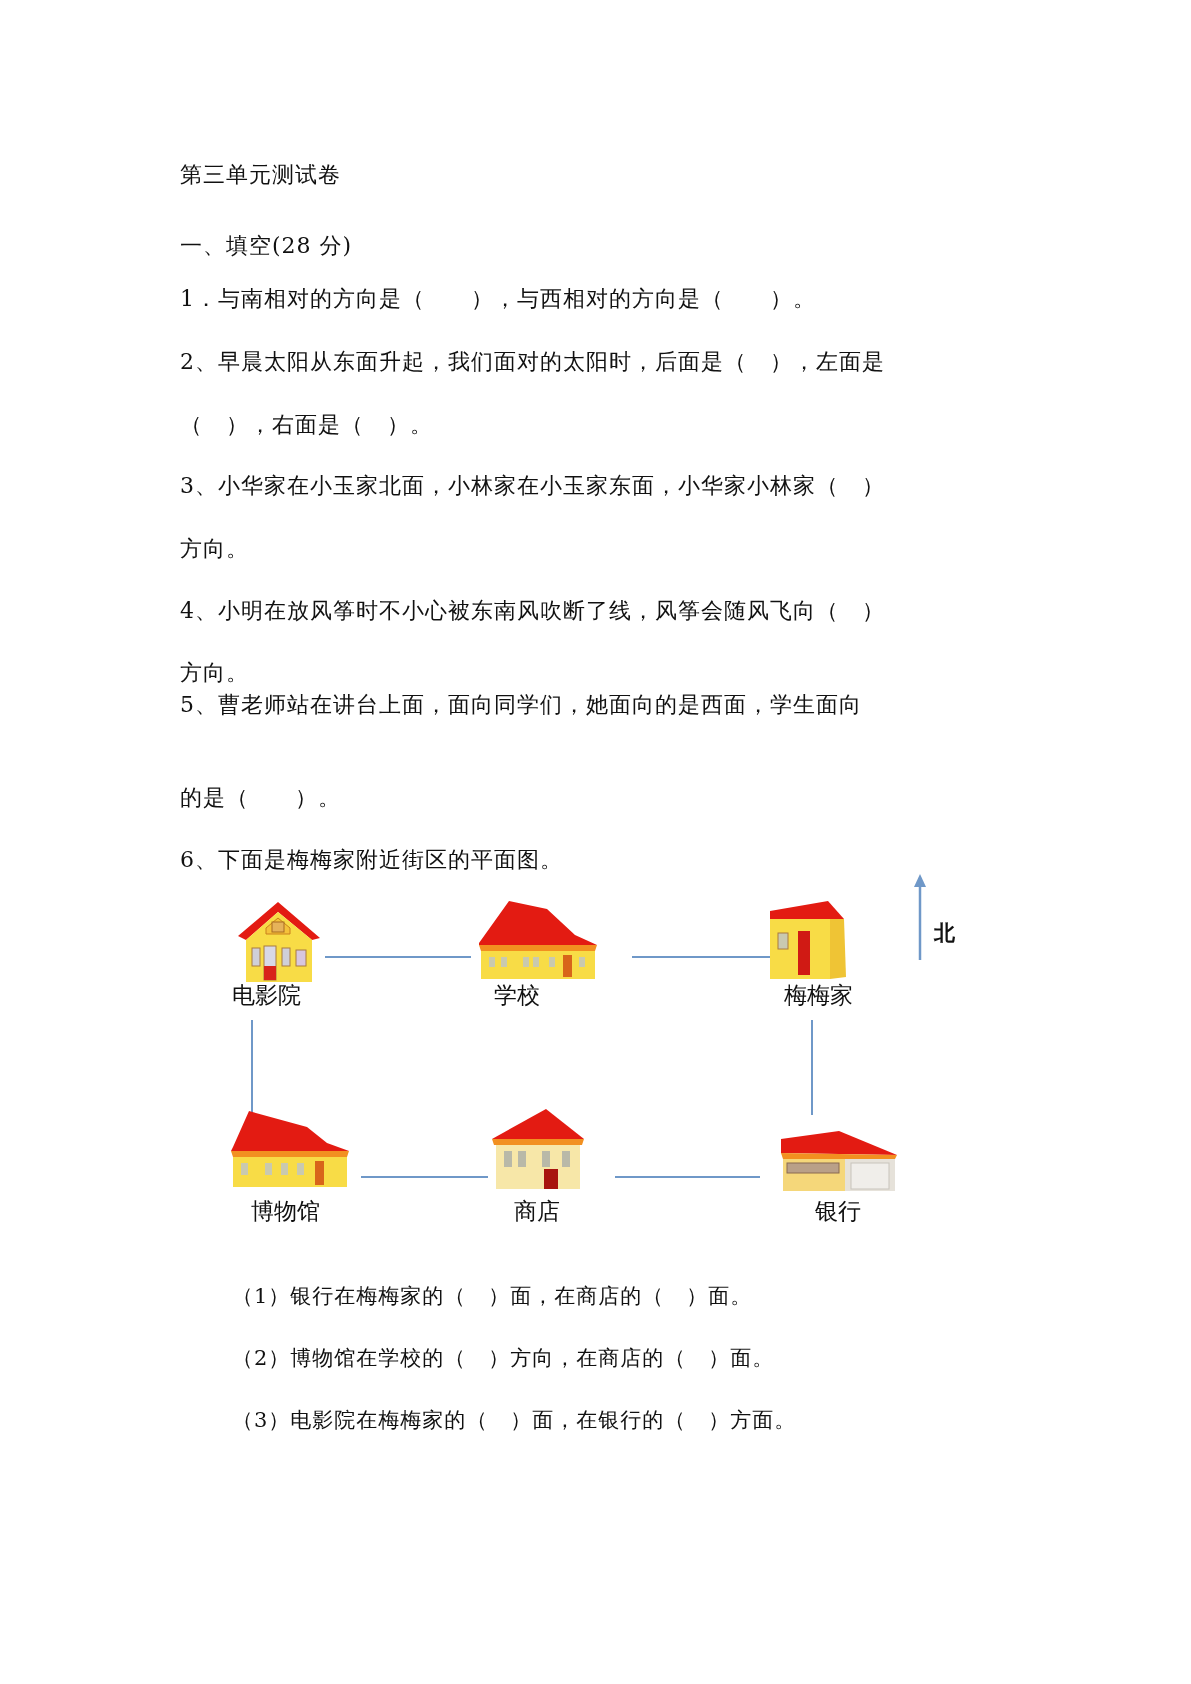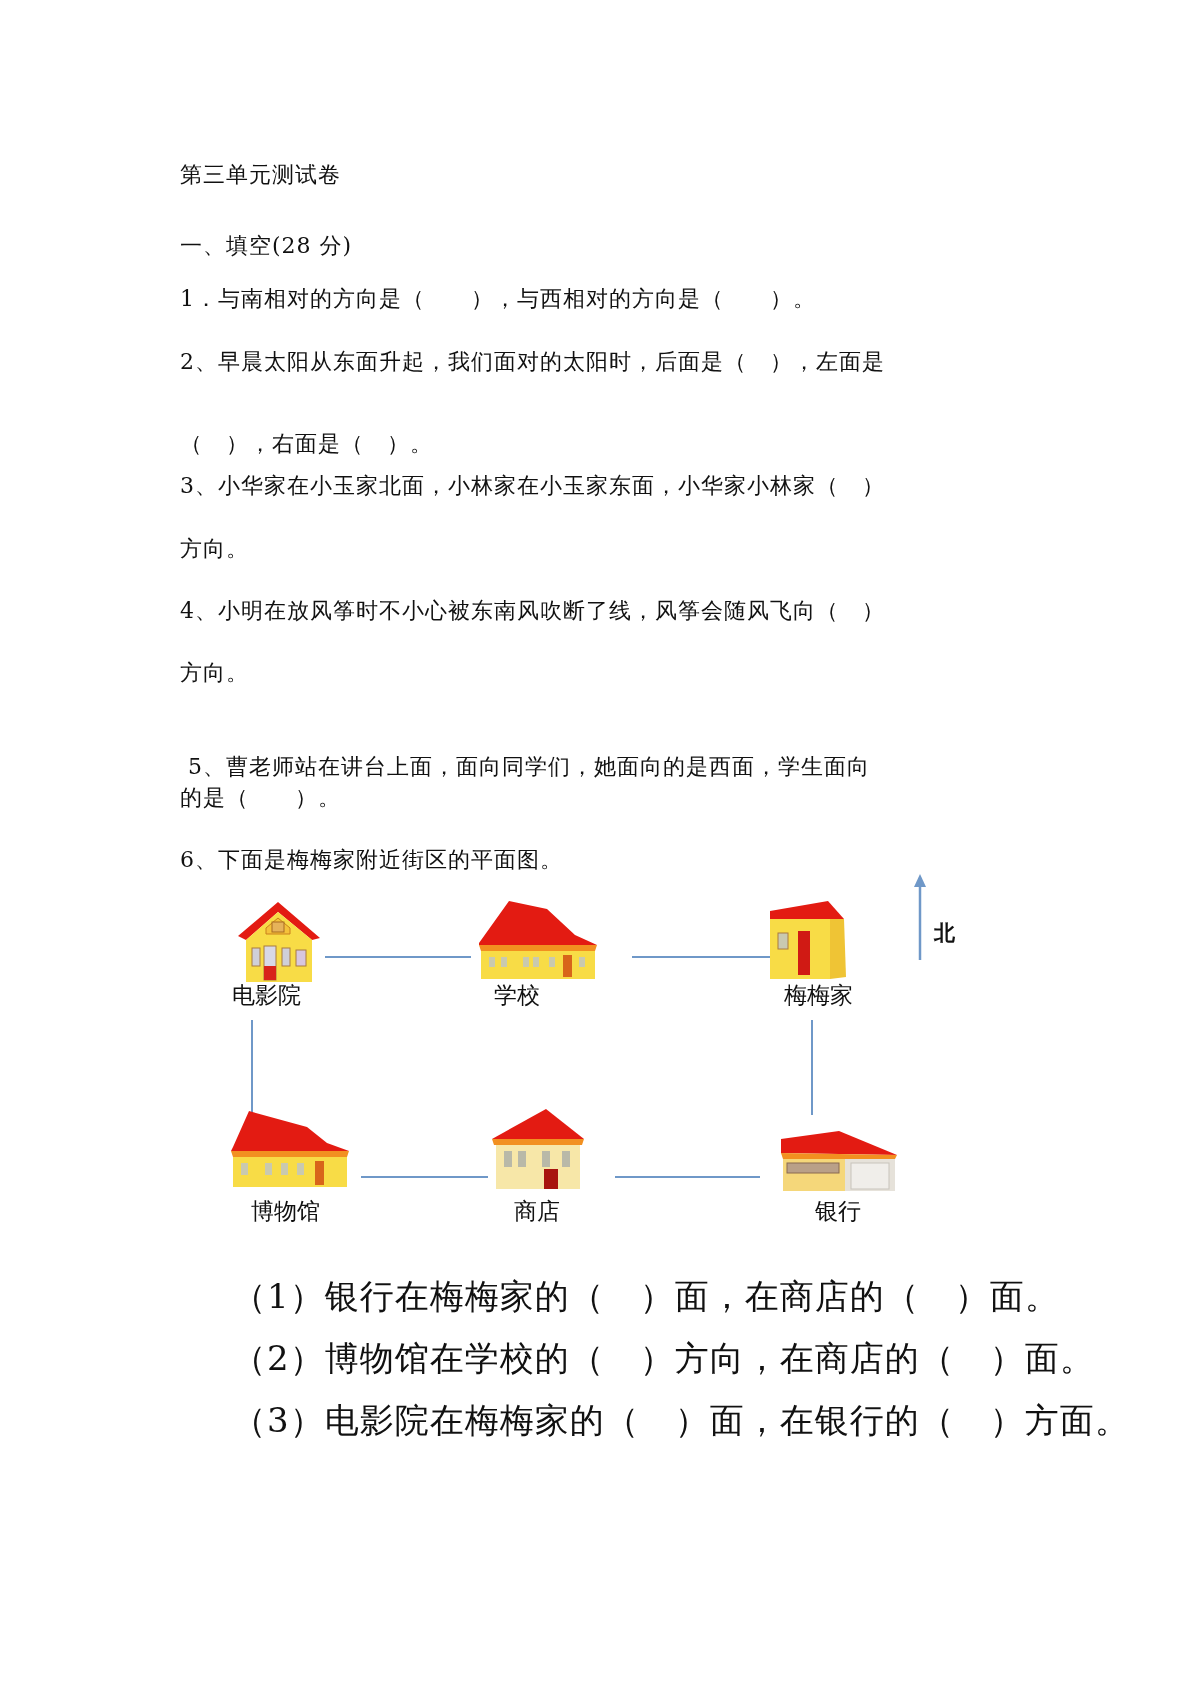--- a/index.html
+++ b/index.html
@@ -19,21 +19,21 @@
       position: absolute;
       left: 180px;
       font-size: 22px;
       line-height: 30px;
       white-space: nowrap;
       letter-spacing: 1px;
     }
     .subq {
       position: absolute;
       left: 232px;
-      font-size: 34px;
+      font-size: 21px;
       line-height: 30px;
       white-space: nowrap;
       letter-spacing: 1px;
     }
     .map {
       position: absolute;
       left: 0;
       top: 0;
       width: 1191px;
       height: 1684px;
@@ -69,29 +69,29 @@
 <body>
 
 <div>
 
   <div class="line" style="top:160px;">第三单元测试卷</div>
   <div class="line" style="top:222px;margin-top:9px;">一、填空(28 分)</div>
 
   <div class="line" style="top:284px;">1．与南相对的方向是（　　），与西相对的方向是（　　）。</div>
 
   <div class="line" style="top:347px;">2、早晨太阳从东面升起，我们面对的太阳时，后面是（　），左面是</div>
-  <div class="line" style="top:429px;text-align:center;">（　），右面是（　）。</div>
+  <div class="line" style="top:410px;text-align:center;">（　），右面是（　）。</div>
 
   <div class="line" style="top:471px;">3、小华家在小玉家北面，小林家在小玉家东面，小华家小林家（　）</div>
   <div class="line" style="top:534px;">方向。</div>
 
   <div class="line" style="top:596px;">4、小明在放风筝时不小心被东南风吹断了线，风筝会随风飞向（　）</div>
   <div class="line" style="top:658px;">方向。</div>
 
-  <div class="line" style="top:752px;margin-left:8px;">5、曹老师站在讲台上面，面向同学们，她面向的是西面，学生面向</div>
+  <div class="line" style="top:690px;">5、曹老师站在讲台上面，面向同学们，她面向的是西面，学生面向</div>
   <div class="line" style="top:783px;text-align:right;">的是（　　）。</div>
 
   <div class="line" style="top:845px;">6、下面是梅梅家附近街区的平面图。</div>
 
   <div class="map">
 
     <div class="hline" style="left:325px; top:956px; width:146px;"></div>
     <div class="hline" style="left:632px; top:956px; width:145px;"></div>
     <div class="vline" style="left:251px; top:1020px; height:95px;"></div>
     <div class="vline" style="left:811px; top:1020px; height:95px;"></div>

